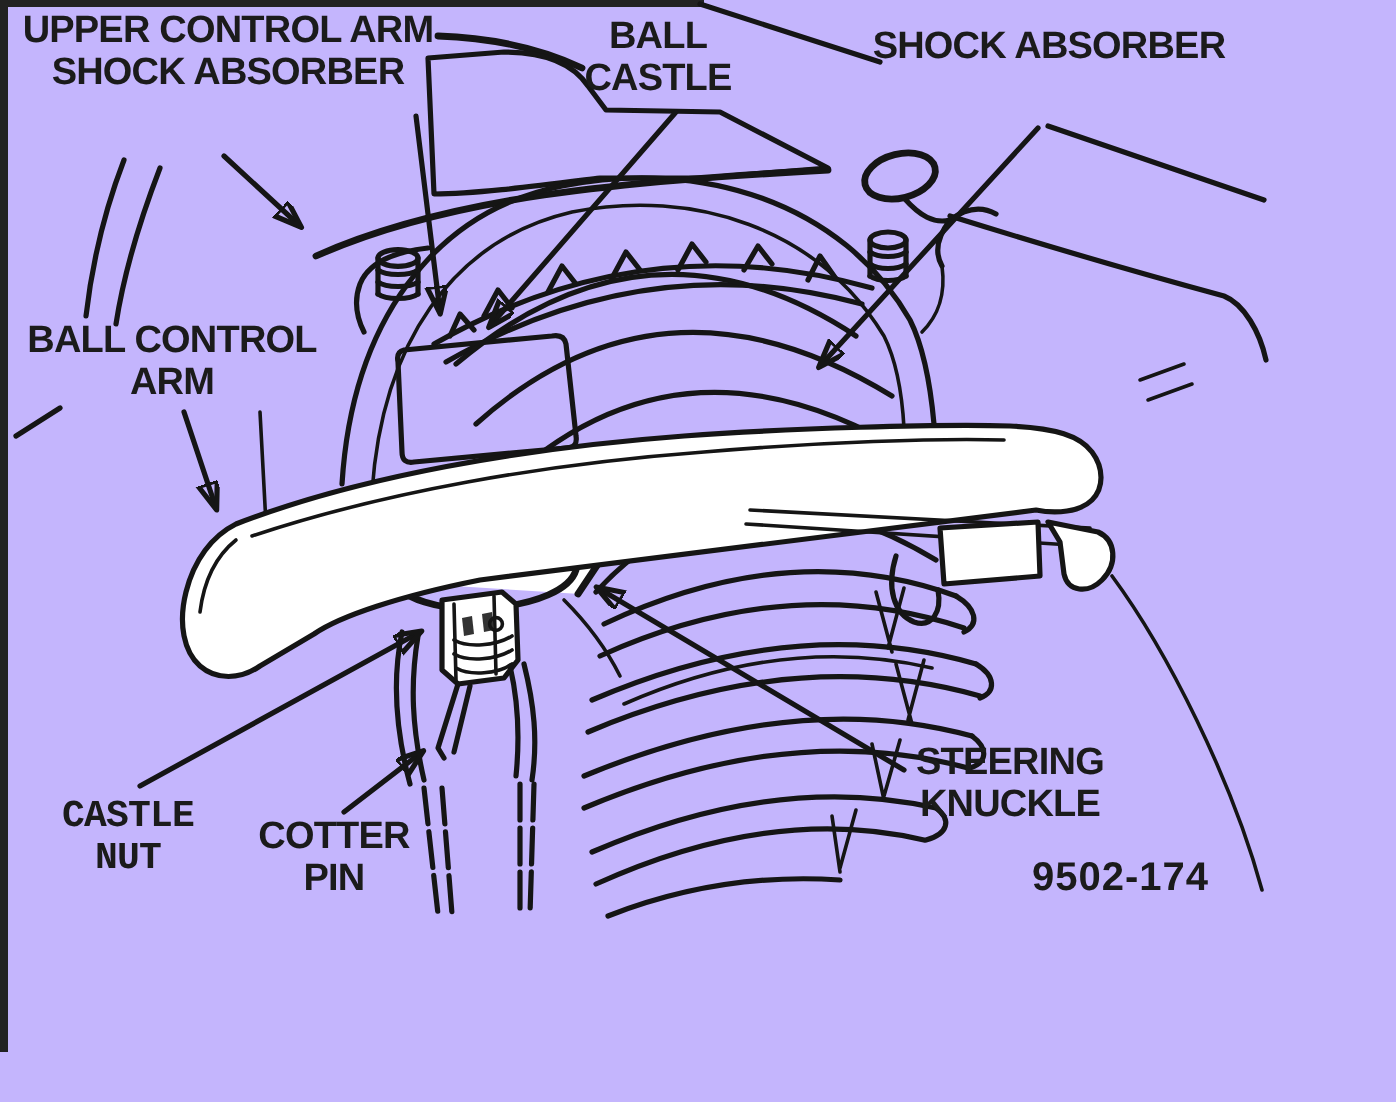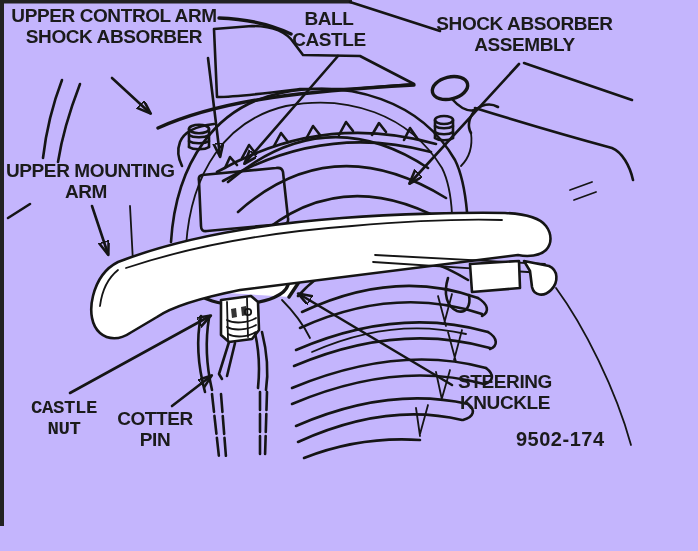--- a/index.html
+++ b/index.html
@@ -200,34 +200,33 @@
     <div>SHOCK ABSORBER</div>
   </div>
 
   <div class="callout" style="left:283px;top:8px;width:92px;">
     <div>BALL</div>
     <div>CASTLE</div>
   </div>
 
   <div class="callout" style="left:432px;top:13px;width:185px;">
     <div>SHOCK ABSORBER</div>
-    <div>ASSEMBLY</div>
   </div>
 
   <div class="callout" style="left:6px;top:160px;width:160px;">
-    <div>UPPER MOUNTING</div>
+    <div>BALL CONTROL</div>
     <div>ARM</div>
   </div>
 
   <div class="callout" style="left:20px;top:398px;width:88px;font-family:Liberation Mono, monospace;">
     <div>CASTLE</div>
     <div>NUT</div>
   </div>
 
-  <div class="callout" style="left:112px;top:408px;width:86px;">
+  <div class="callout" style="left:124px;top:408px;width:86px;">
     <div>COTTER</div>
     <div>PIN</div>
   </div>
 
   <div class="callout" style="left:450px;top:371px;width:110px;">
     <div>STEERING</div>
     <div>KNUCKLE</div>
   </div>
 
   <div class="fig-number" style="left:516px;top:428px;">9502-174</div>

